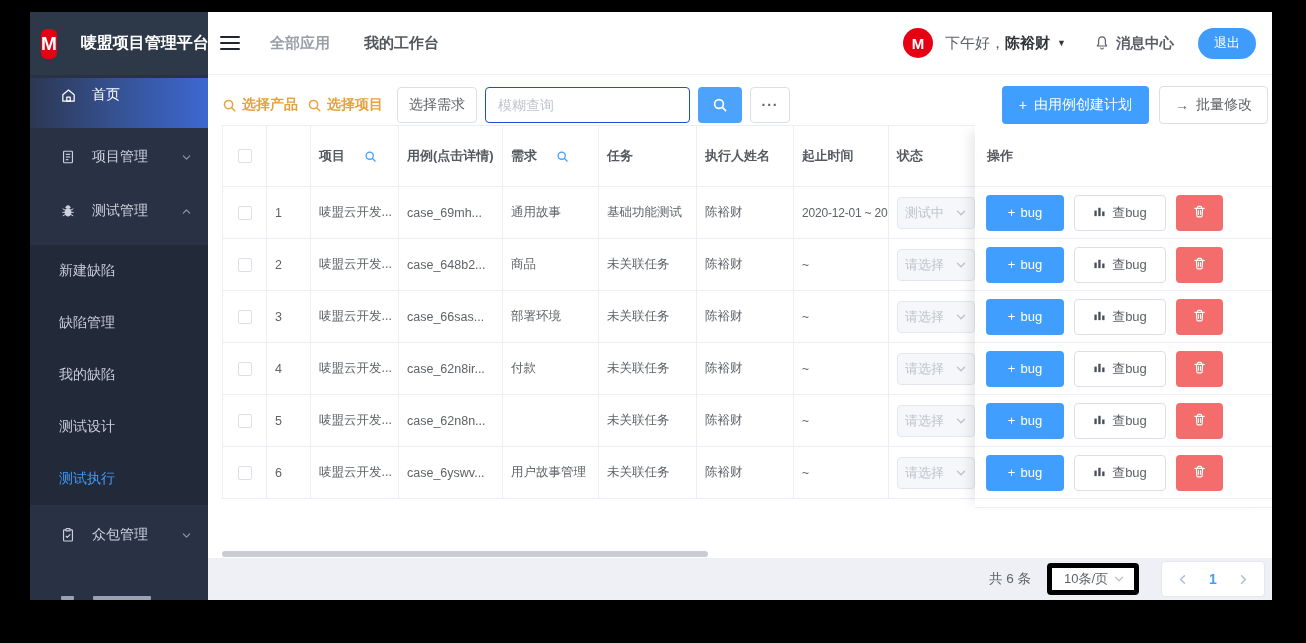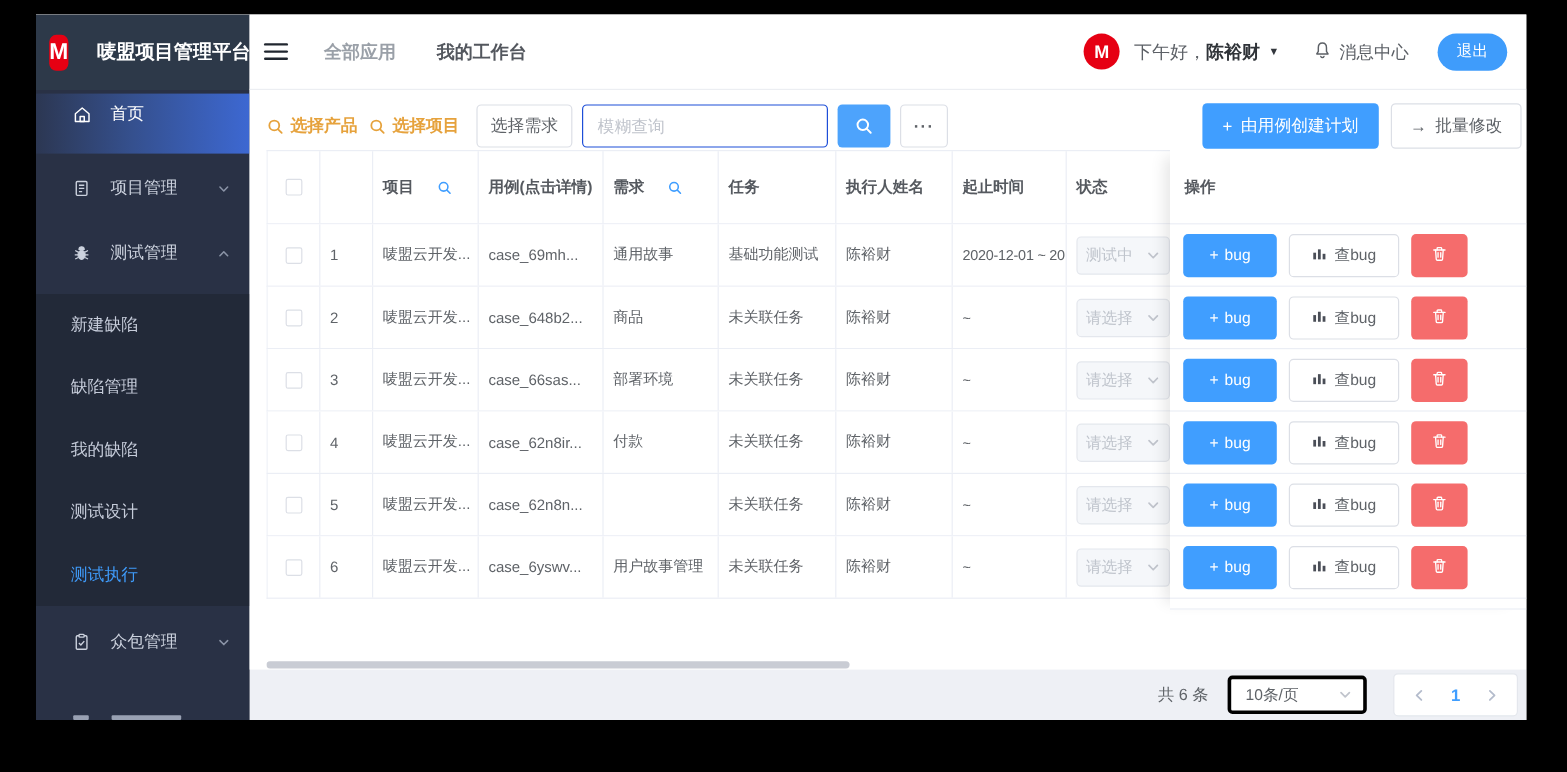--- a/index.html
+++ b/index.html
@@ -15,21 +15,21 @@
   .header-main { flex:1; display:flex; align-items:center; background:#fff; border-bottom:1px solid #eceef2; padding:0 16px 0 12px; min-width:0; }
   .hamburger { width:20px; display:flex; flex-direction:column; gap:3.5px; margin-right:30px; cursor:pointer; }
   .hamburger span { height:2.5px; background:#20262f; border-radius:1px; }
   .tab { font-size:15px; font-weight:bold; color:#9aa0a8; margin-right:34px; white-space:nowrap; cursor:pointer; }
   .tab.active { color:#53575e; }
   .header-right { margin-left:auto; display:flex; align-items:center; }
   .avatar { width:30px; height:30px; border-radius:50%; background:#e60013; color:#fff; font-weight:bold; font-size:15px; display:flex; align-items:center; justify-content:center; }
   .greeting { font-size:15px; color:#5c6066; margin-left:12px; white-space:nowrap; }
   .greeting .uname { color:#2f3338; font-weight:bold; }
   .caret { font-size:9px; color:#33373d; margin-left:7px; }
-  .msg { display:flex; align-items:flex-start; gap:6px; color:#5c6066; font-size:14.5px; margin-left:28px; cursor:pointer; white-space:nowrap; }
+  .msg { display:flex; align-items:center; gap:6px; color:#5c6066; font-size:14.5px; margin-left:28px; cursor:pointer; white-space:nowrap;font-weight:bold; }
   .logout-btn { margin-left:24px; background:#3f9cfb; color:#fff; border:none; border-radius:16px; height:31px; padding:4px 16px; font-size:13px; cursor:pointer; white-space:nowrap; }
 
   
   .bodyrow { flex:1; display:flex; min-height:0; }
   .sidebar { width:178px; flex:none; background:#293145; position:relative; overflow:hidden; }
   .side-item { height:52px; display:flex; align-items:center; padding:0 16px 16px 30px; color:#ccd2de; font-size:14px; cursor:pointer; }
   .side-item .s-ico { width:17px; height:17px; flex:none; margin-right:15px; display:flex; align-items:center; color:#ccd2de; }
   .side-item .chev { margin-left:auto; color:#8a93a6; width:11px; height:11px; }
   .side-item.active-home { height:50px; margin-top:3px; background:linear-gradient(90deg, #2c3752 0%, #35508e 45%, #3d68d2 100%); color:#fff; }
   .side-item.active-home .s-ico { color:#fff; }
@@ -84,21 +84,21 @@
   .ops-head { height:62px; display:flex; align-items:center; padding-left:12px; font-size:13px; font-weight:bold; color:#55595f; border-bottom:1px solid #ebeef5; }
   .ops-row { height:52px; display:flex; align-items:center; gap:10px; padding-left:11px; border-bottom:1px solid #ebeef5; }
   .btn-addbug { height:36px; width:78px; background:#409eff; border:none; border-radius:4px; color:#fff; font-size:13px; display:flex; align-items:center; justify-content:center; gap:5px; cursor:pointer; }
   .btn-viewbug { height:36px; width:92px; background:#fff; border:1px solid #dcdfe6; border-radius:4px; color:#5f6368; font-size:13px; display:flex; align-items:center; justify-content:center; gap:6px; cursor:pointer; }
   .btn-del { height:36px; width:47px; background:#f56c6c; border:none; border-radius:4px; display:flex; align-items:center; justify-content:center; cursor:pointer; }
   .hscroll { position:absolute; left:0; bottom:1px; width:486px; height:6px; background:#c9ccd4; border-radius:3px; cursor:pointer; }
 
   
   .footer { flex:1; display:flex; align-items:center; justify-content:flex-end; padding-right:7px; background:#eef0f5; }
   .total { font-size:13.5px; color:#5f6368; margin-right:16px; white-space:nowrap; }
-  .pagesize { width:116px; height:32px; background:#fff; border:3px solid #000000; border-radius:4px; display:flex; align-items:center; padding:0 9px 0 12px; font-size:13px; color:#5f6368; cursor:pointer; white-space:nowrap; }
+  .pagesize { width:92px; height:32px; background:#fff; border:5px solid #000000; border-radius:4px; display:flex; align-items:center; padding:0 9px 0 12px; font-size:13px; color:#5f6368; cursor:pointer; white-space:nowrap; }
   .pagesize .sel-c { margin-left:auto; color:#c0c4cc; display:flex; }
   .pager { width:104px; height:36px; background:#fff; border:1px solid #e4e7ed; border-radius:4px; display:flex; align-items:center; justify-content:space-between; padding:0 14px; margin-left:22px; }
   .pager .arrow { color:#b4bccc; display:flex; cursor:pointer; }
   .pager .pg { color:#409eff; font-size:14px; font-weight:bold; cursor:pointer; }
 </style>
 </head>
 <body>
 
 <svg width="0" height="0" style="position:absolute">
   <defs>

